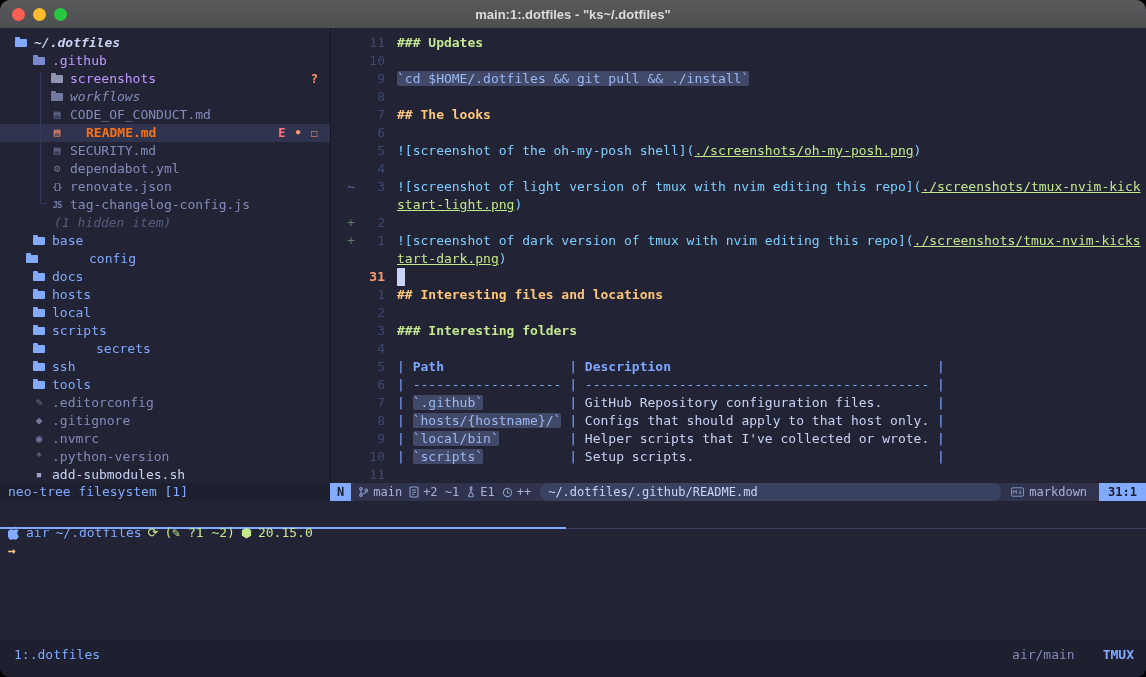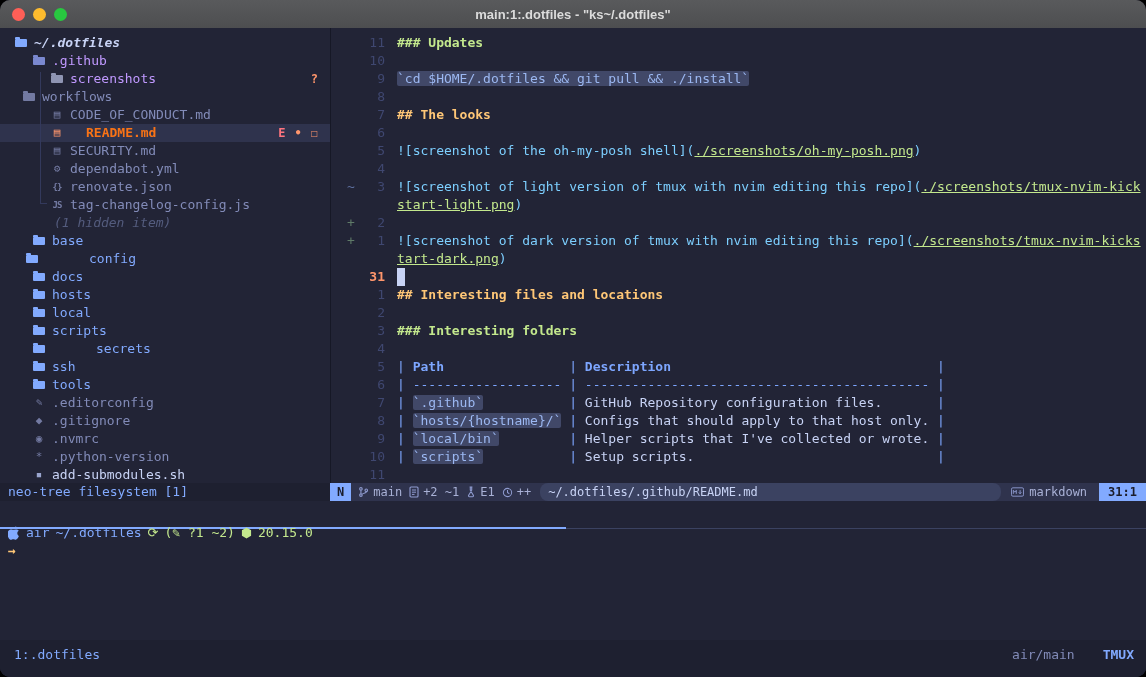--- a/index.html
+++ b/index.html
@@ -102,21 +102,21 @@
 
   <div class="term">
 
     <div id="sidebar">
       <div id="tree">
         <div class="guide-v"></div>
         <div class="guide-h"></div>
       <div class="trow" style="padding-left: 14px;"><span class="ticon"><span class="fold" style="background: rgb(130, 170, 255);"></span></span><span class="t-root">~/.dotfiles</span></div>
           <div class="trow" style="padding-left: 32px;"><span class="ticon"><span class="fold" style="background: rgb(122, 136, 207);"></span></span><span class="t-purple">.github</span></div>
           <div class="trow" style="padding-left: 50px;"><span class="ticon"><span class="fold" style="background: rgb(143, 149, 179);"></span></span><span class="t-purple">screenshots</span><span class="marks"><span style="color: rgb(255, 150, 108);">?</span></span></div>
-          <div class="trow" style="padding-left: 22px;"><span class="ticon"><span class="fold" style="background: rgb(115, 122, 162);"></span></span><span class="t-dim">workflows</span></div>
+          <div class="trow" style="padding-left: 50px; font-style: italic;"><span class="ticon"><span class="fold" style="background: rgb(115, 122, 162);"></span></span><span class="t-dim">workflows</span></div>
           <div class="trow" style="padding-left: 50px;"><span class="ticon"><span class="gly" style="color: rgb(115, 122, 162);">▤</span></span><span class="t-dim">CODE_OF_CONDUCT.md</span></div>
           <div class="trow sel" style="padding-left: 50px;"><span class="ticon"><span class="gly" style="color: rgb(255, 150, 108);">▤</span></span><span class="t-sel">README.md</span><span class="marks"><span style="color: rgb(255, 117, 127);">E</span><span style="color: rgb(255, 150, 108);">•</span><span style="color: rgb(255, 150, 108);">☐</span></span></div>
           <div class="trow" style="padding-left: 50px;"><span class="ticon"><span class="gly" style="color: rgb(115, 122, 162);">▤</span></span><span class="t-dim">SECURITY.md</span></div>
           <div class="trow" style="padding-left: 50px;"><span class="ticon"><span class="gly" style="color: rgb(115, 122, 162);">⚙</span></span><span class="t-dim">dependabot.yml</span></div>
           <div class="trow" style="padding-left: 50px;"><span class="ticon"><span class="gly small" style="color: rgb(115, 122, 162);">{}</span></span><span class="t-dim">renovate.json</span></div>
           <div class="trow" style="padding-left: 50px;"><span class="ticon"><span class="gly small" style="color: rgb(115, 122, 162);">JS</span></span><span class="t-dim">tag-changelog-config.js</span></div>
           <div class="trow" style="padding-left: 54px;"><span class="t-hidden">(1 hidden item)</span></div>
           <div class="trow" style="padding-left: 32px;"><span class="ticon"><span class="fold" style="background: rgb(130, 170, 255);"></span></span><span class="t-blue">base</span></div>
           <div class="trow" style="padding-left: 25px; gap: 44px;"><span class="ticon"><span class="fold" style="background: rgb(130, 170, 255);"></span></span><span class="t-blue">config</span></div>
           <div class="trow" style="padding-left: 32px;"><span class="ticon"><span class="fold" style="background: rgb(130, 170, 255);"></span></span><span class="t-blue">docs</span></div>

